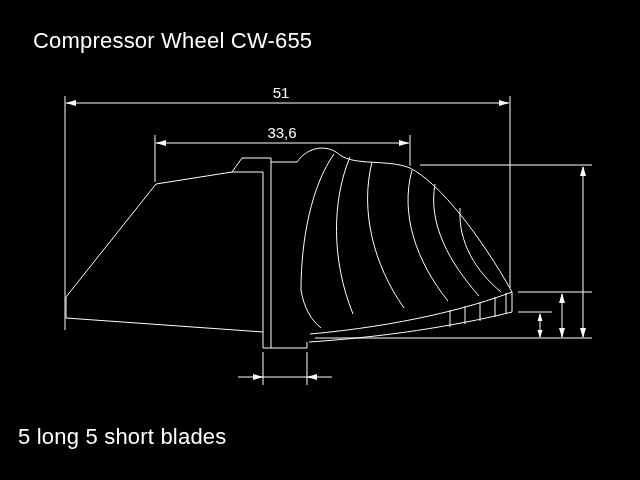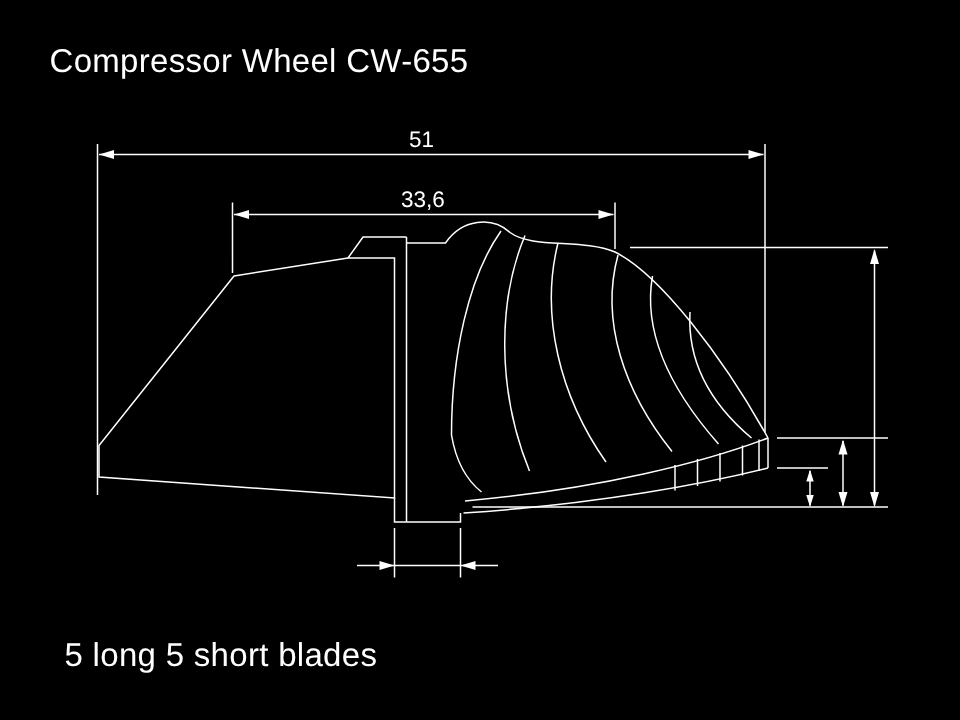--- a/index.html
+++ b/index.html
@@ -9,21 +9,21 @@
     background:#000000;
     overflow:hidden;
     font-family:"Liberation Sans",sans-serif;
     border-radius:32px;
   }
   .title{
     position:absolute;left:33px;top:28px;
     color:#ffffff;font-size:22px;letter-spacing:0.2px;
   }
   .caption{
-    position:absolute;left:43px;top:424px;
+    position:absolute;left:18px;top:424px;
     color:#ffffff;font-size:22px;letter-spacing:0.2px;
   }
   svg{position:absolute;left:0;top:0;}
   svg line, svg path{stroke:#ffffff;stroke-width:1;fill:none;}
   svg polygon{fill:#ffffff;stroke:none;}
   svg text{fill:#ffffff;stroke:none;font-family:"Liberation Sans",sans-serif;font-size:15px;}
 </style>
 </head>
 <body>
 

